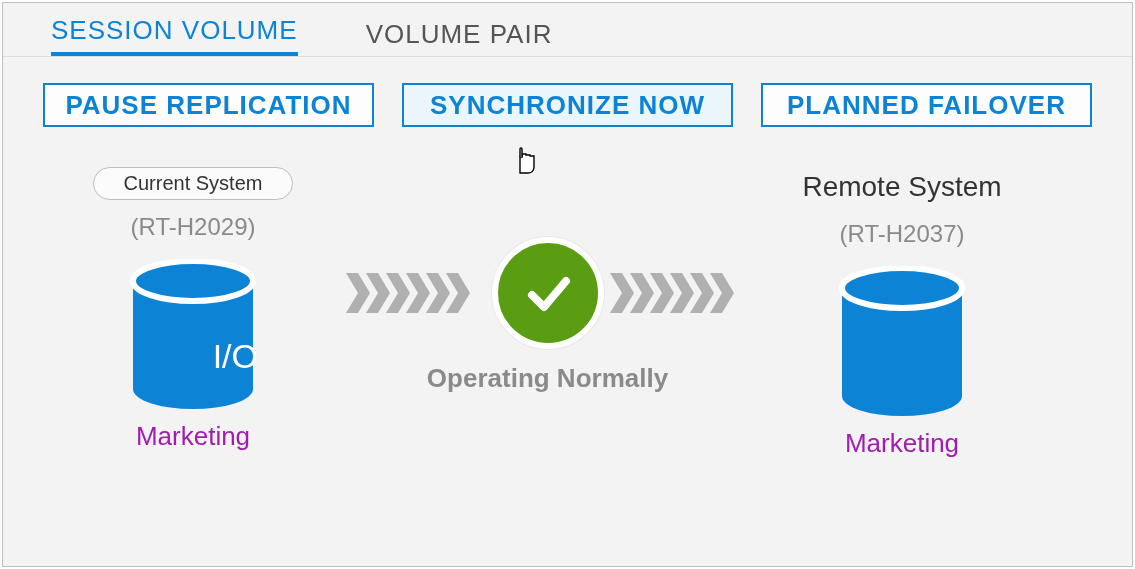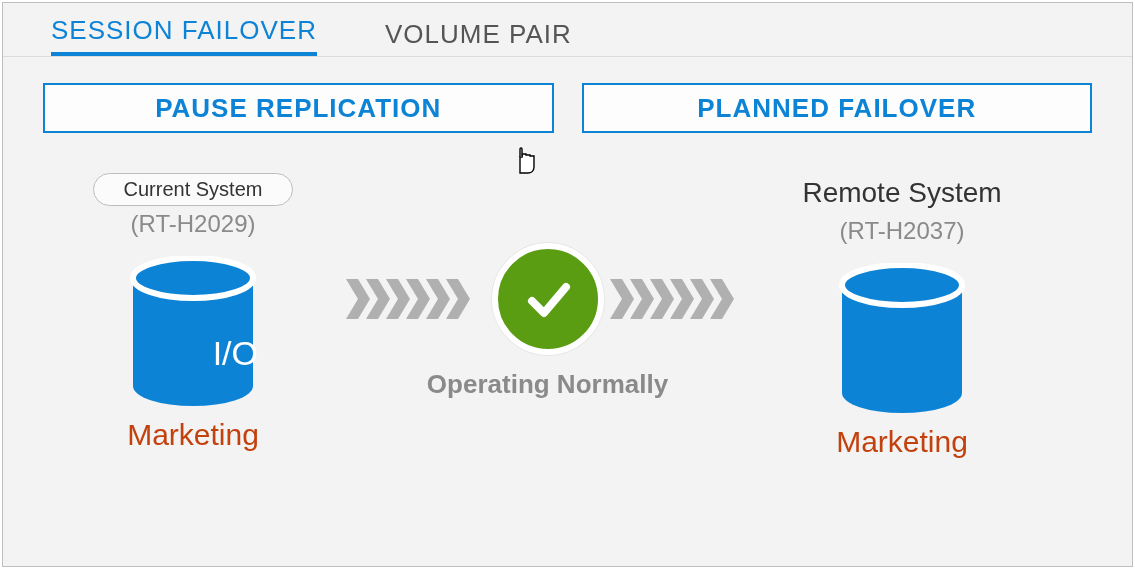--- a/index.html
+++ b/index.html
@@ -47,21 +47,21 @@
     padding: 26px 40px 0 40px;
   }
   .action-btn {
     flex: 1;
     border: 2px solid #0d83d6;
     background: #fdfdfd;
     color: #0d83d6;
     font-size: 26px;
     font-weight: 700;
     letter-spacing: 1px;
-    height: 50px;
+    height: 44px;
     display: flex;
     align-items: center;
     justify-content: center;
     cursor: pointer;
     position: relative;
   }
   .action-btn.hover {
     background: #eaf5fc;
   }
   
@@ -96,41 +96,41 @@
     background: #fbfbfb;
   }
   .sys-label {
     font-size: 28px;
     color: #333;
     padding: 4px 0;
   }
   .sys-id {
     font-size: 24px;
     color: #8a8a8a;
-    margin-top: 4px;
+    margin-top: 13px;
   }
   .cylinder {
     width: 130px;
     height: 150px;
     margin-top: 18px;
     position: relative;
   }
   .cylinder svg { width: 100%; height: 100%; }
   .cyl-io {
     position: absolute;
     left: 0; right: 0;
     top: 78px;
     text-align: right;
     color: #fff;
     font-size: 34px;
     font-weight: 400;
   }
   .vol-name {
-    font-size: 30px;
-    color: #c2410c;
+    font-size: 26px;
+    color: #a21caf;
     margin-top: 12px;
   }
   
   .flow {
     display: flex;
     flex-direction: column;
     align-items: center;
     justify-content: center;
     min-width: 400px;
     margin-top: 70px;
@@ -163,26 +163,27 @@
     margin-top: 14px;
     font-weight: bold;
   }
 </style>
 </head>
 <body>
 
 <div class="panel">
 
   <div class="tabs">
-    <div class="tab active">SESSION FAILOVER</div>
+    <div class="tab active">SESSION VOLUME</div>
     <div class="tab">VOLUME PAIR</div>
   </div>
 
   <div class="actions">
     <div class="action-btn">PAUSE REPLICATION</div>
+    <div class="action-btn hover">SYNCHRONIZE NOW</div>
     <div class="action-btn">PLANNED FAILOVER</div>
   </div>
 
   <div class="cursor">
     <svg width="30" height="34" viewBox="0 0 30 34">
       <path d="M9 30 L9 14 L11 14 L11 11 L15 11 L15 12 L19 12 L19 13 L23 13 L23 24 C23 28 20 30 17 30 Z" fill="#fff" stroke="#000" stroke-width="1.4"></path>
       <path d="M9 14 L9 6 C9 4.5 11 4.5 11 6 L11 14" fill="#fff" stroke="#000" stroke-width="1.4"></path>
     </svg>
   </div>
 

